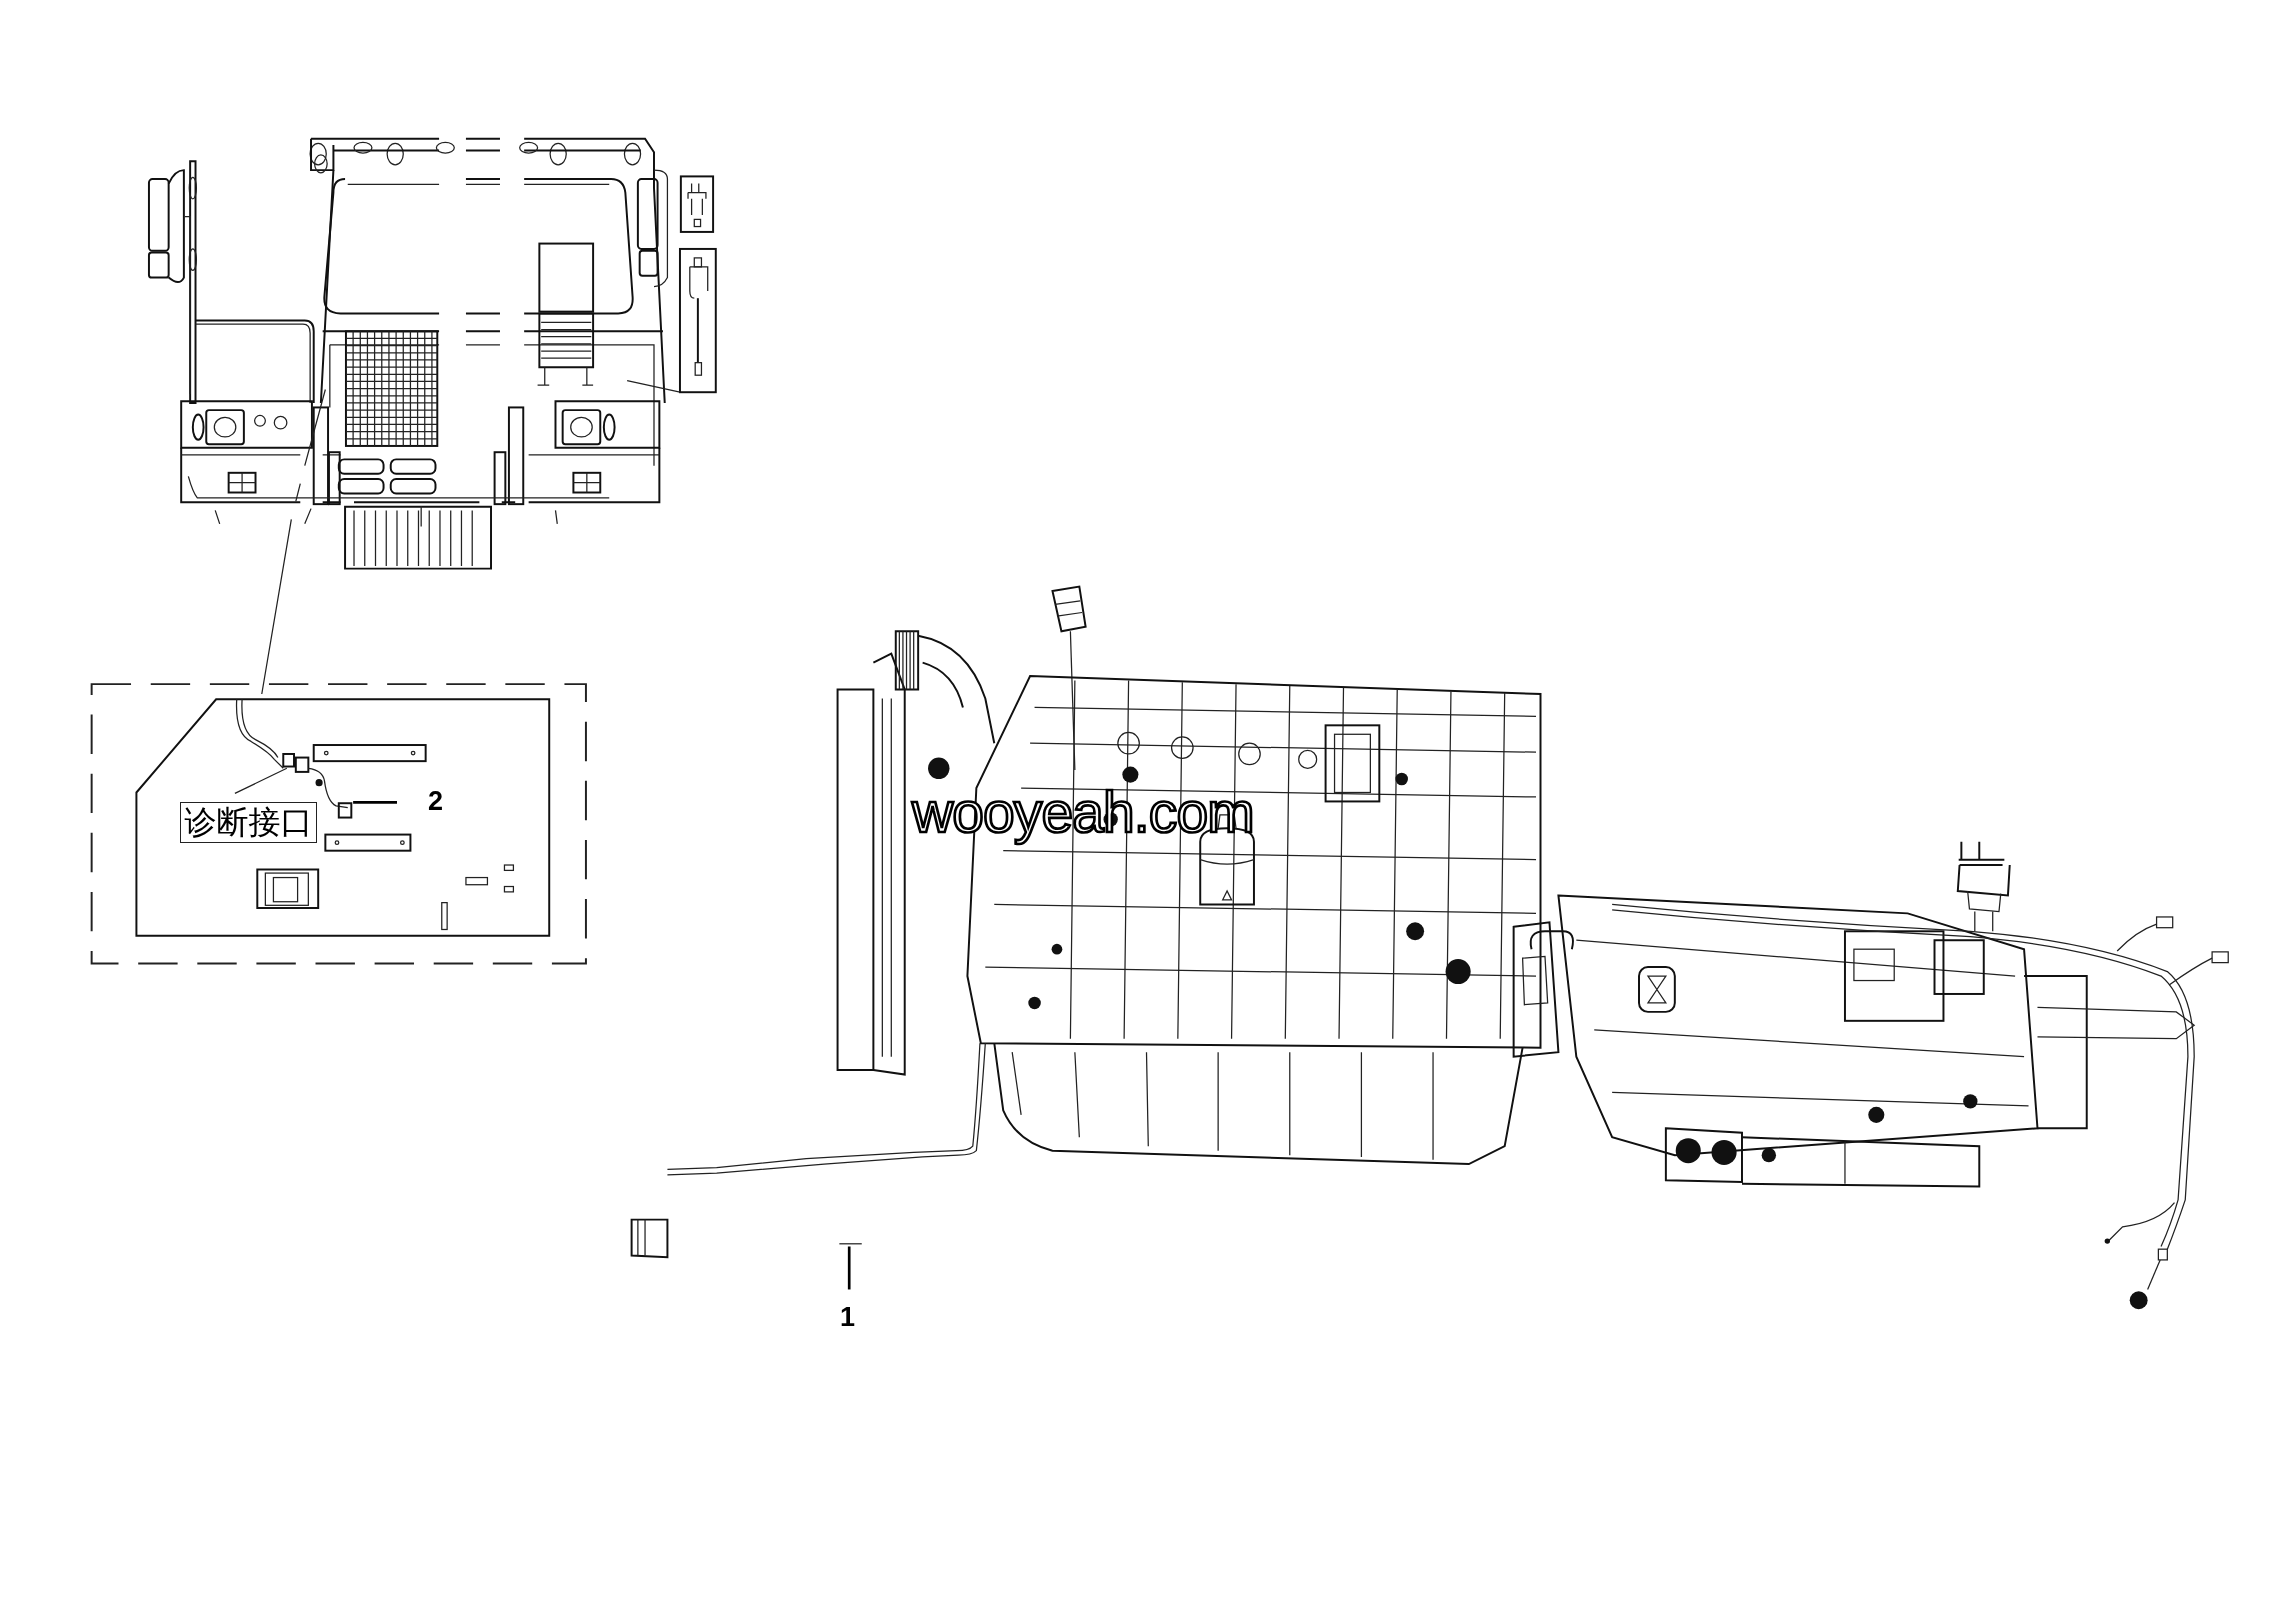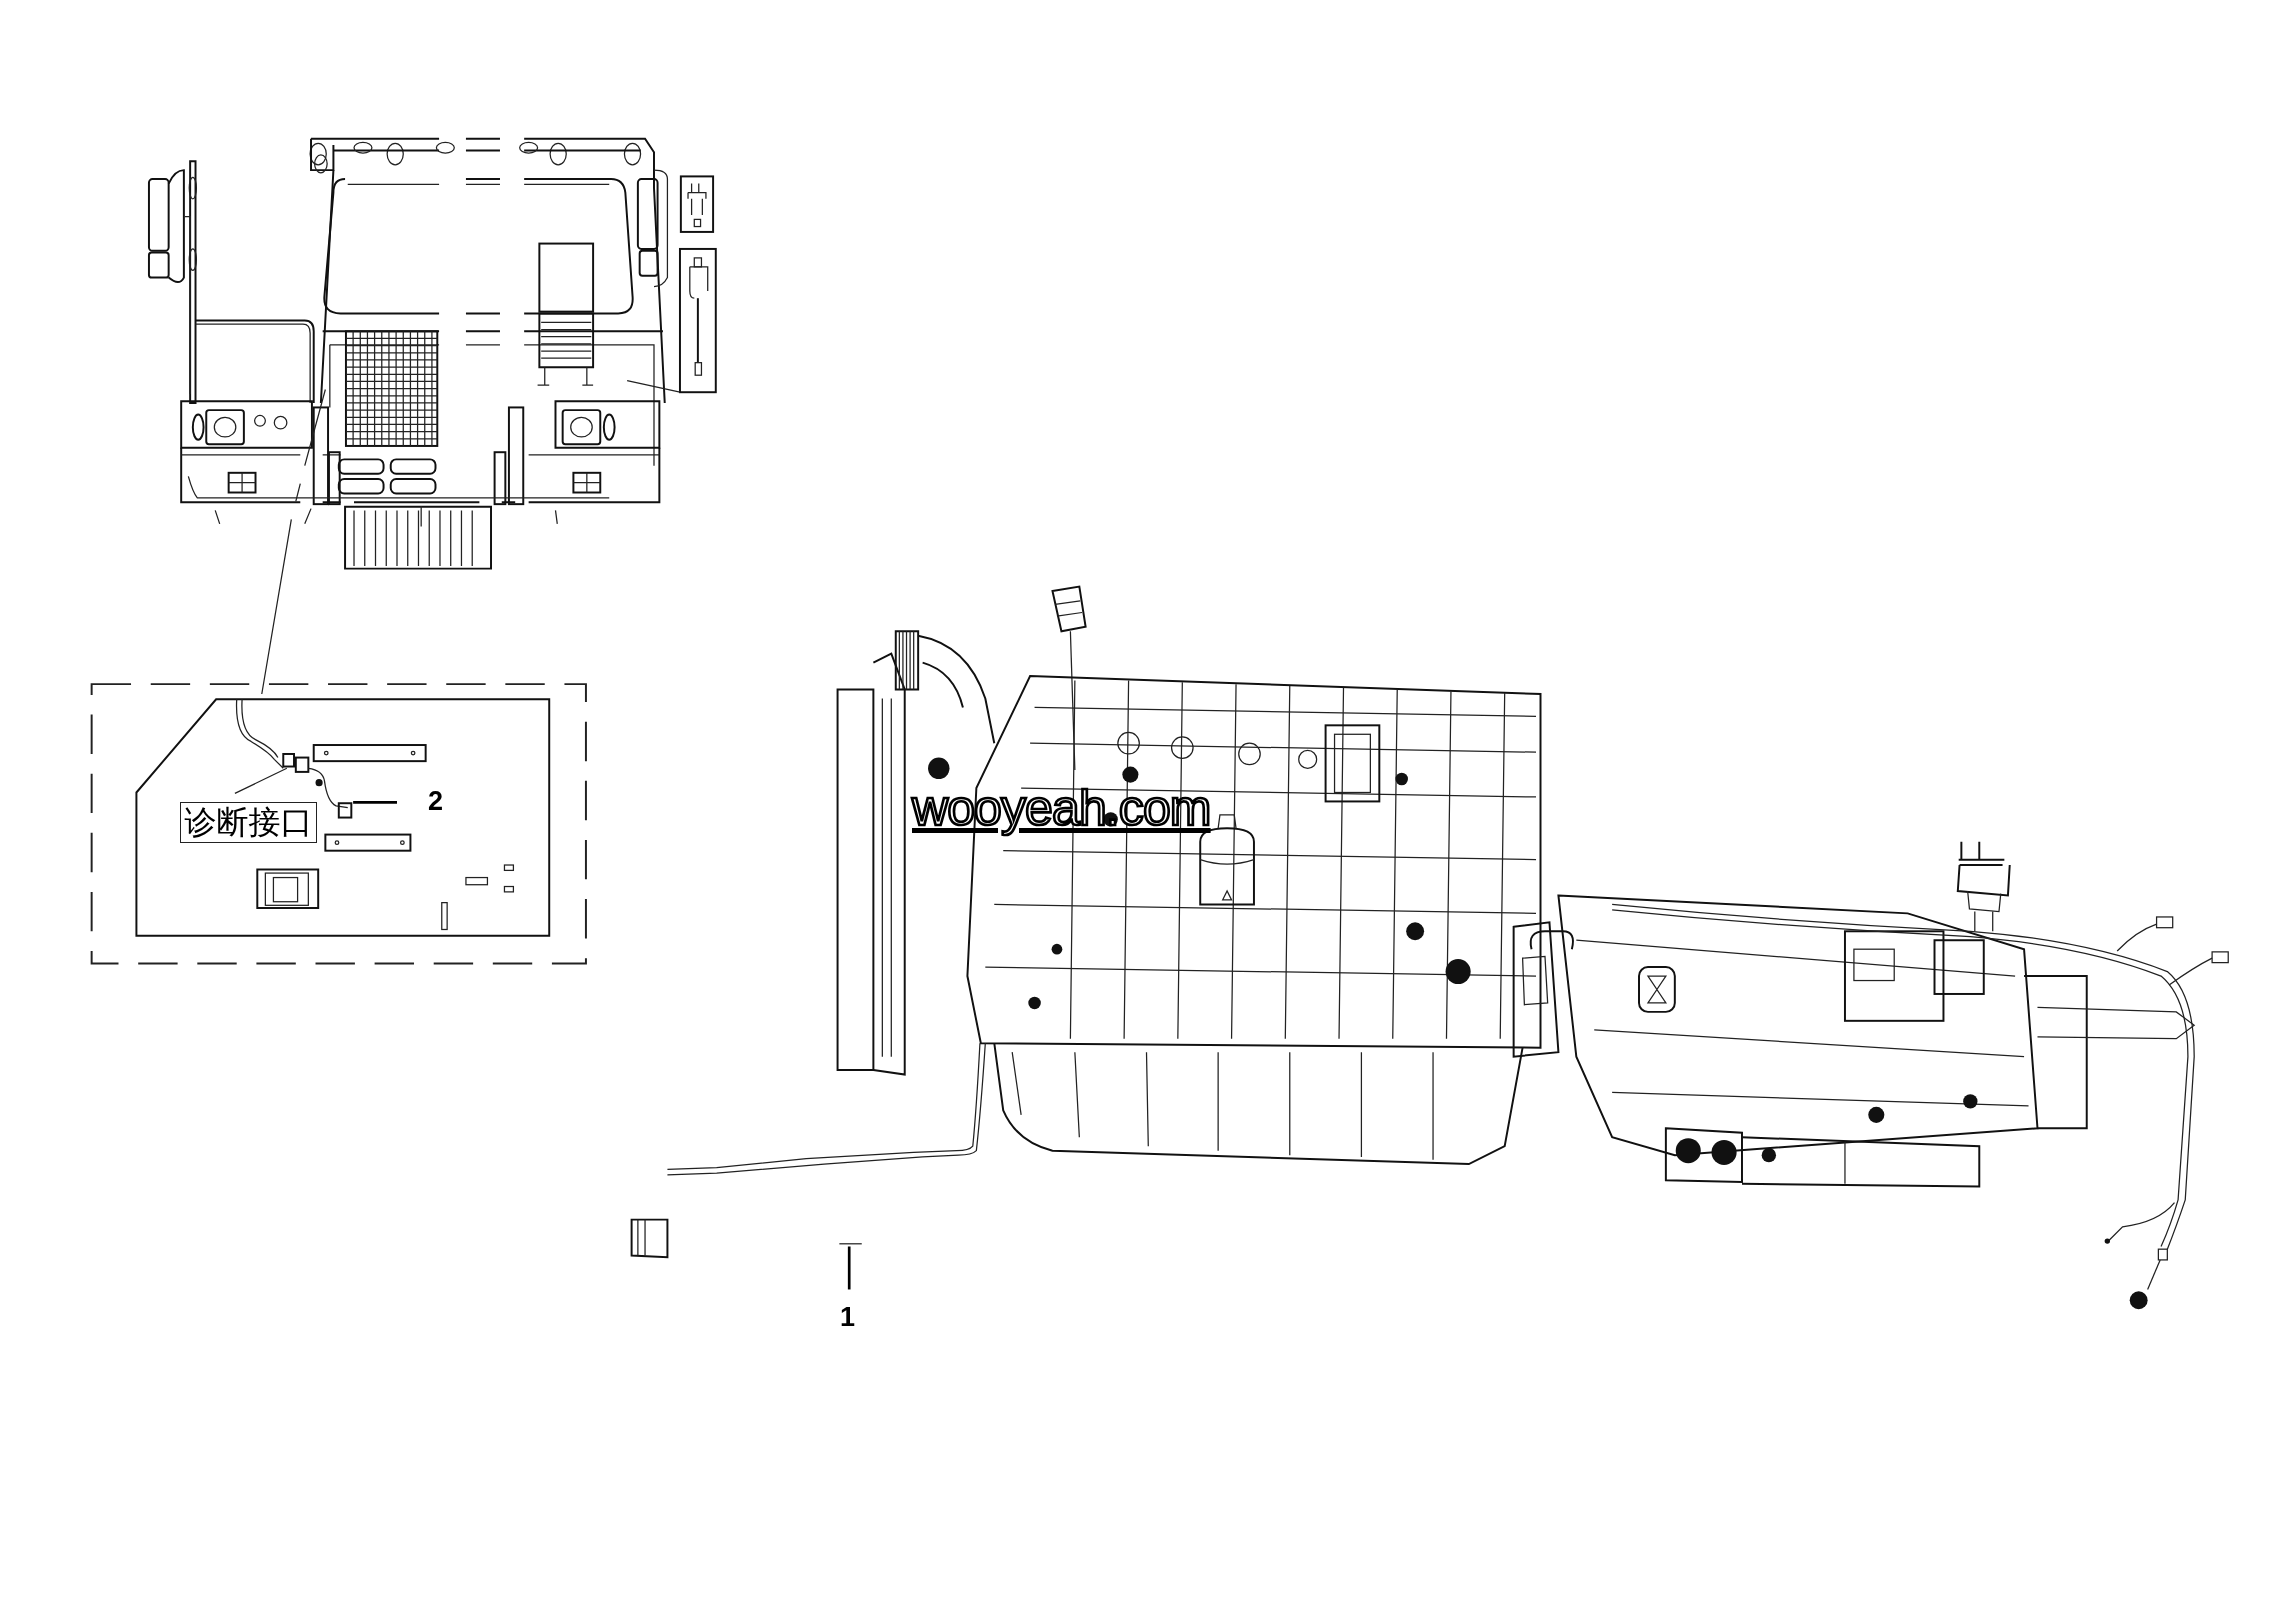--- a/index.html
+++ b/index.html
@@ -5,21 +5,21 @@
   html,body{margin:0;padding:0;background:#ffffff;}
   body{width:2293px;height:1619px;position:relative;overflow:hidden;font-family:"Liberation Sans",sans-serif;}
   svg.canvas{position:absolute;left:0;top:0;width:2293px;height:1619px;}
   .ln{fill:none;stroke:#111;stroke-width:2.2;}
   .ln-thin{fill:none;stroke:#222;stroke-width:1.4;}
   .ln-thick{fill:none;stroke:#000;stroke-width:3;}
   .dash{fill:none;stroke:#222;stroke-width:2.2;stroke-dasharray:44 22;}
   .fillb{fill:#111;}
   .callout{position:absolute;font-family:"Liberation Sans",sans-serif;font-weight:bold;font-size:27px;color:#000;}
   .label-cn{position:absolute;font-family:"DejaVu Sans",sans-serif;font-size:32px;color:#000;border:1.8px solid #222;padding:0 3.6px;line-height:39px;letter-spacing:0;}
-  .watermark{position:absolute;font-family:"Liberation Sans",sans-serif;font-size:50px;color:#fff;-webkit-text-stroke:2.7px #000;letter-spacing:-0.9px;text-decoration:underline;}
+  .watermark{position:absolute;font-family:"Liberation Sans",sans-serif;font-size:57px;color:#fff;-webkit-text-stroke:2.7px #000;letter-spacing:-0.9px;}
 </style>
 </head>
 <body>
 
 <svg class="canvas" viewBox="0 0 2560 1808" xmlns="http://www.w3.org/2000/svg">
 
   <g>
 
     <ellipse class="ln-thin" cx="355" cy="172" rx="9" ry="12"></ellipse>
     <ellipse class="ln-thin" cx="441" cy="172" rx="9" ry="12"></ellipse>

